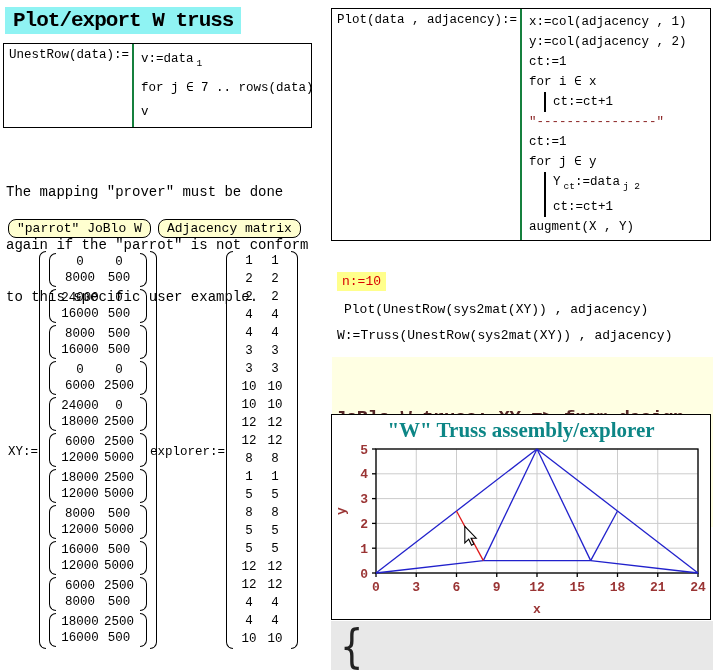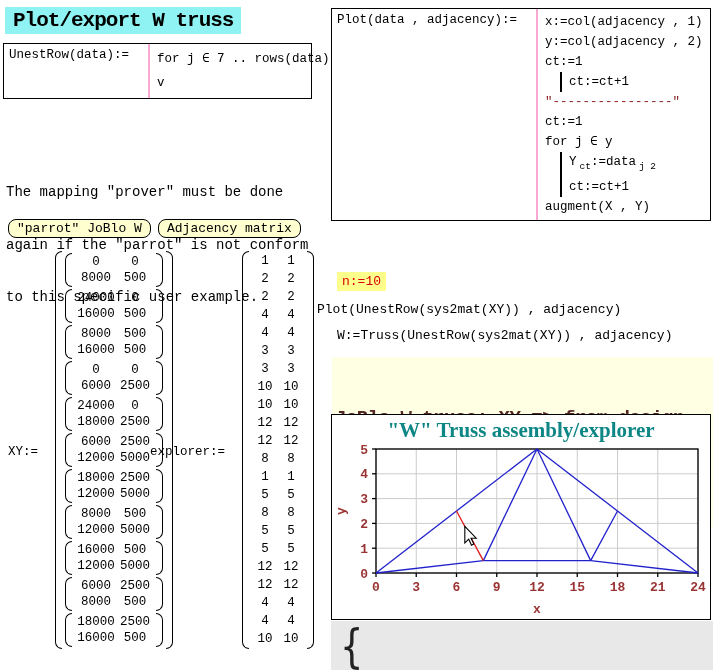--- a/index.html
+++ b/index.html
@@ -7,45 +7,45 @@
     position:relative;width:713px;height:670px;background:#ffffff;
     font-family:"Liberation Mono",monospace;color:#000;overflow:hidden;
   }
   .abs{position:absolute}
   #title-block{
     left:5px;top:7px;font-size:21px;font-weight:bold;letter-spacing:-1px;
     background:var(--c-cyan,#8ff3f3);padding:2px 8px;white-space:pre;
   }
   .prog-box{border:1px solid #000;display:flex;align-items:flex-start;background:#fff}
   .prog-box .lhs{padding:4px 1px 0 5px;font-size:12.5px;white-space:pre}
-  .prog{border-left:2px solid #f9a8d4;margin-left:18px;padding:3px 6px 3px 7px;font-size:12.5px}
+  .prog{border-left:2px solid #15803d;margin-left:2px;padding:3px 6px 3px 7px;font-size:12.5px}
   .pline{white-space:pre}
   #unestrow-region .pline{line-height:24px}
   #plot-region .pline{line-height:20px}
   .pblock{border-left:2px solid #000;margin-left:15px;padding-left:7px}
   .str-red{color:var(--c-string-red,#8b2525)}
   sub{font-size:9.5px;margin-left:3px}
   #note-text{left:6px;top:149px;font-size:14px;line-height:17.5px;white-space:pre}
   .tag{
     background:var(--c-tag-bg,#ffffd0);border:1px solid #000;border-radius:8px;
     padding:1px 8px;font-size:13px;white-space:pre;
   }
   .matwrap{display:flex;align-items:center;font-size:12.5px}
   .mat{display:inline-flex;align-items:stretch}
   .parl{width:6px;border:1.4px solid #000;border-right:none;border-radius:9px 0 0 9px;flex:none}
   .parr{width:6px;border:1.4px solid #000;border-left:none;border-radius:0 9px 9px 0;flex:none}
   .mbody{display:flex;flex-direction:column;justify-content:center;padding:1px 3px}
   .mrow{display:flex;line-height:16px}
   .mrow.adj{line-height:18px}
   .mcell{text-align:center}
   .pairmat{margin:1px 0}
-  .mlabel{white-space:pre;margin-right:17px}
+  .mlabel{white-space:pre;margin-right:1px}
   #n-stmt{left:337px;top:272px;background:var(--c-yellow,#ffff8c);color:var(--c-assign-red,#d80000);font-size:13px;padding:2px 5px;white-space:pre}
   .stmt{font-size:13px;white-space:pre}
-  #plot-call{left:317px;top:302px}
+  #plot-call{left:344px;top:302px}
   #w-assign{left:337px;top:328px}
   #banner{
     left:332px;top:357px;width:378px;background:var(--c-banner-bg,#ffffe3);
     color:var(--c-banner-text,#542626);font-weight:bold;font-size:19px;line-height:24px;
     padding:1px 3px;white-space:pre;letter-spacing:-0.5px;
   }
   #chart-region{left:331px;top:414px;width:380px;height:206px;border:1.4px solid #000;background:#fff;box-sizing:border-box}
   #chart-title{
     text-align:center;font-family:"Liberation Serif",serif;font-weight:bold;
     font-size:21px;color:var(--c-chart-title,#0d8686);margin-top:3px;
@@ -59,20 +59,21 @@
   #trace-lines .pline{line-height:20px;font-size:13px}
 </style>
 </head>
 <body>
 
 <div class="abs" id="title-block">Plot/export W truss</div>
 
 <div class="abs prog-box" id="unestrow-region" style="left:3px;top:43px;width:309px;box-sizing:border-box">
   <div class="lhs">UnestRow(data):=</div>
   <div class="prog" id="unestrow-prog">
+      <div class="pline">v:=data<sub>1</sub></div>
       <div class="pline">for j ∈ 7 .. rows(data)</div>
       <div class="pline">v</div>
     </div>
 </div>
 
 <div class="abs" id="note-text">
   <div>The mapping "prover" must be done</div>
   <div>again if the "parrot" is not conform</div>
   <div>to this specific user example.</div>
 </div>
@@ -341,20 +342,21 @@
         <span class="parr"></span>
       </span></span>
 </div>
 
 <div class="abs prog-box" id="plot-region" style="left:331px;top:8px;width:380px;box-sizing:border-box">
   <div class="lhs">Plot(data , adjacency):=</div>
   <div class="prog" id="plot-prog">
       <div class="pline">x:=col(adjacency , 1)</div>
       <div class="pline">y:=col(adjacency , 2)</div>
       <div class="pline">ct:=1</div>
+      <div class="pline">for i ∈ x</div>
       <div class="pblock">
         <div class="pline">ct:=ct+1</div>
       </div>
       <div class="pline str-red">"----------------"</div>
       <div class="pline">ct:=1</div>
       <div class="pline">for j ∈ y</div>
       <div class="pblock">
         <div class="pline">Y<sub>ct</sub>:=data<sub>j 2</sub></div>
         <div class="pline">ct:=ct+1</div>
       </div>

